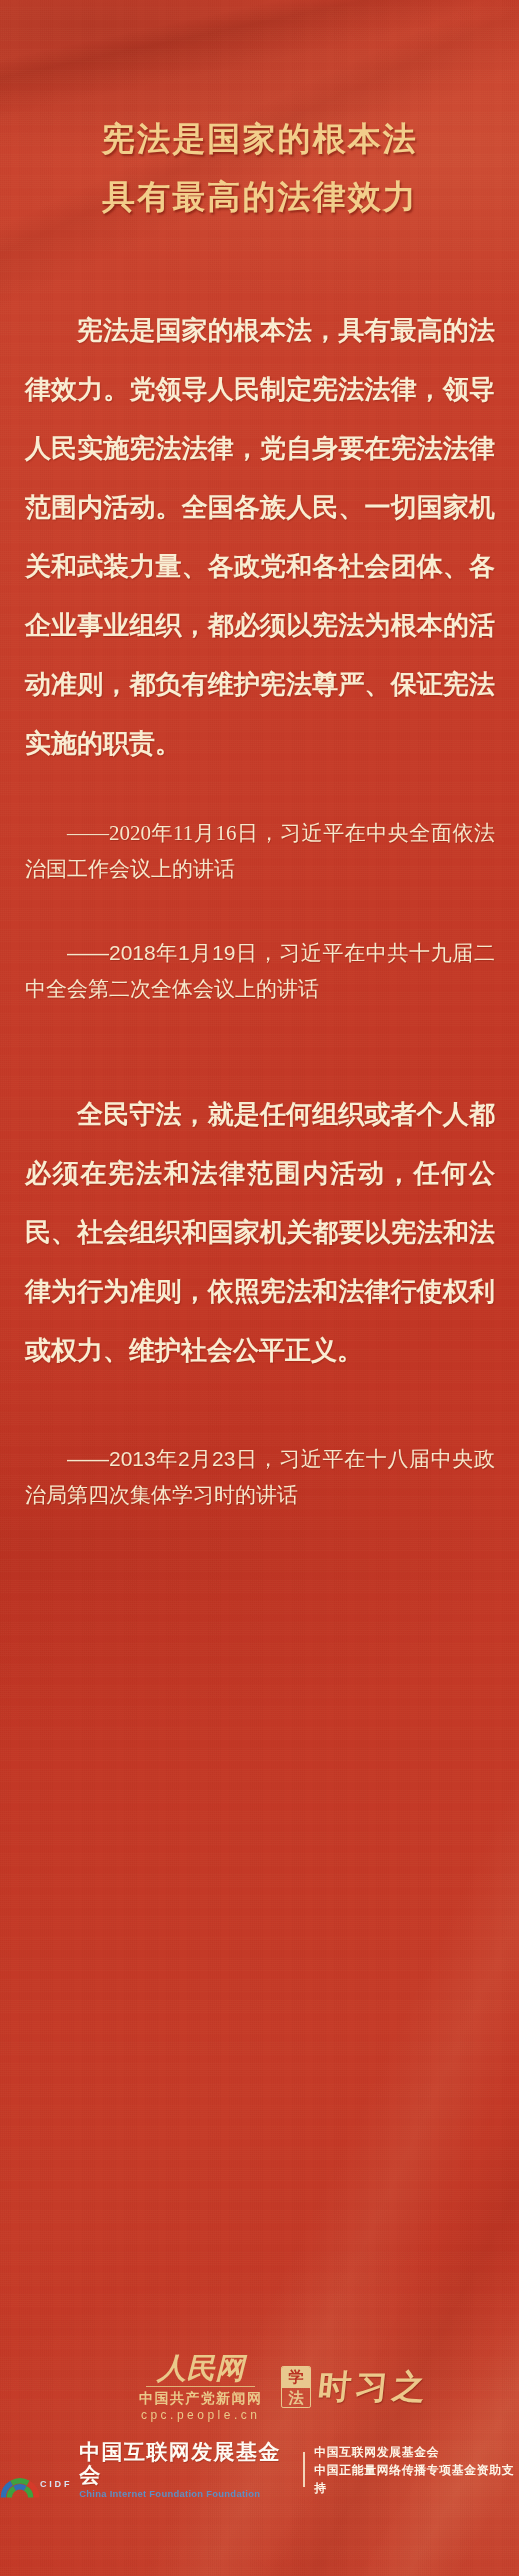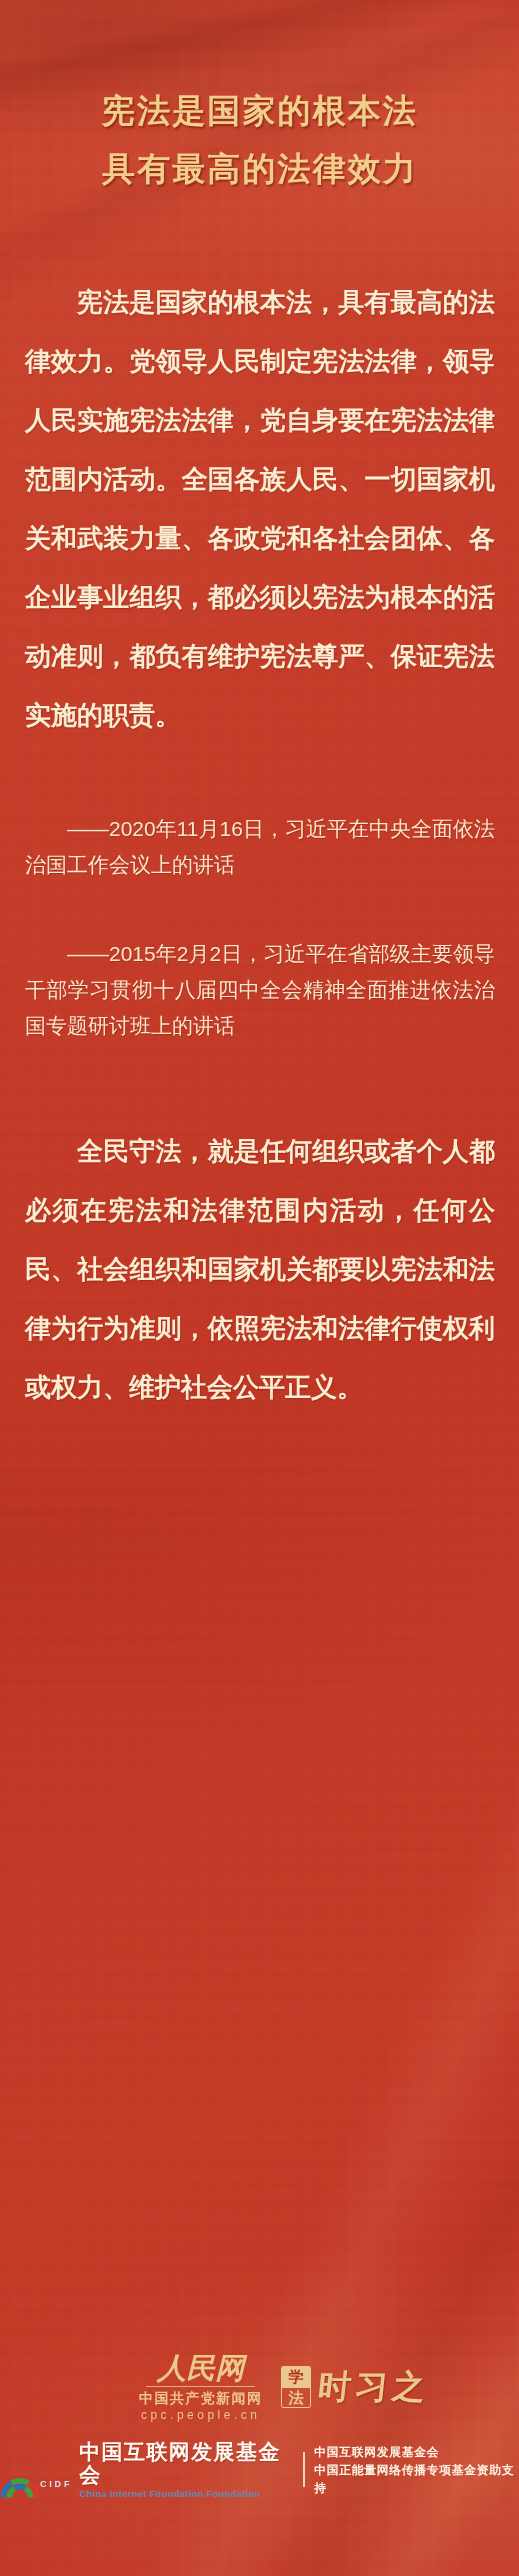--- a/index.html
+++ b/index.html
@@ -32,21 +32,21 @@
   
   .noise{
     position:absolute;inset:0;pointer-events:none;opacity:.8;
     background:
       repeating-linear-gradient(0deg, rgba(255,205,150,0.035) 0 0.7px, transparent 0.7px 2.1px),
       repeating-linear-gradient(90deg, rgba(115,20,10,0.045) 0 0.7px, transparent 0.7px 2.1px);
   }
   .content{position:relative;z-index:2;}
 
   .title{
-    padding-top:82px;
+    padding-top:110px;
     text-align:center;
     font-family:"Liberation Serif", serif;
     font-weight:bold;
     font-size:33px;
     line-height:58px;
     letter-spacing:2.1px;
     color:#f2ce8b;
     text-shadow:1.4px 2.1px 2.1px rgba(110,18,8,0.55);
   }
 
@@ -64,21 +64,21 @@
     margin:0 25px;
     text-align:justify;
     text-indent:2em;
     font-size:21px;
     line-height:36px;
     font-weight:normal;
     color:#f6e8cc;
     text-shadow:0.7px 0.7px 0.7px rgba(120,22,10,0.35);
   }
   .q1{margin-top:75px;}
-  .a1{margin-top:66px;}
+  .a1{margin-top:42px;font-family:Liberation Serif, serif;}
   .q2{margin-top:91px;}
   .a2{margin-top:48px;}
   .q3{margin-top:83px;}
   .a3{margin-top:53px;}
   .q4{margin-top:78px;}
   .a4{margin-top:61px;}
 
   
   .footer{
     position:absolute;left:0;right:0;top:2353px;z-index:3;
@@ -142,24 +142,25 @@
   <div class="content">
 
     <div class="title">
       <div>宪法是国家的根本法</div>
       <div>具有最高的法律效力</div>
     </div>
 
     <p class="quote q1">宪法是国家的根本法，具有最高的法律效力。党领导人民制定宪法法律，领导人民实施宪法法律，党自身要在宪法法律范围内活动。全国各族人民、一切国家机关和武装力量、各政党和各社会团体、各企业事业组织，都必须以宪法为根本的活动准则，都负有维护宪法尊严、保证宪法实施的职责。</p>
     <p class="attr a1">——2020年11月16日，习近平在中央全面依法治国工作会议上的讲话</p>
 
-
-    <p class="attr a3">——2015年2月2日，习近平在省部级主要领导干部学习贯彻十八届四中全会精神全面推进依法治国专题研讨班上的讲话</p>
+    <p class="attr a2">——2018年1月19日，习近平在中共十九届二中全会第二次全体会议上的讲话</p>
+
 
     <p class="quote q4">全民守法，就是任何组织或者个人都必须在宪法和法律范围内活动，任何公民、社会组织和国家机关都要以宪法和法律为行为准则，依照宪法和法律行使权利或权力、维护社会公平正义。</p>
+    <p class="attr a4">——2013年2月23日，习近平在十八届中央政治局第四次集体学习时的讲话</p>
   </div>
 
   <div class="footer">
 
     <div class="footer-row1">
       <div class="pd-logo">
         <div class="pd-script">人民网</div>
         <div class="pd-rule"></div>
         <div class="pd-sub">中国共产党新闻网</div>
         <div class="pd-url">cpc.people.cn</div>

